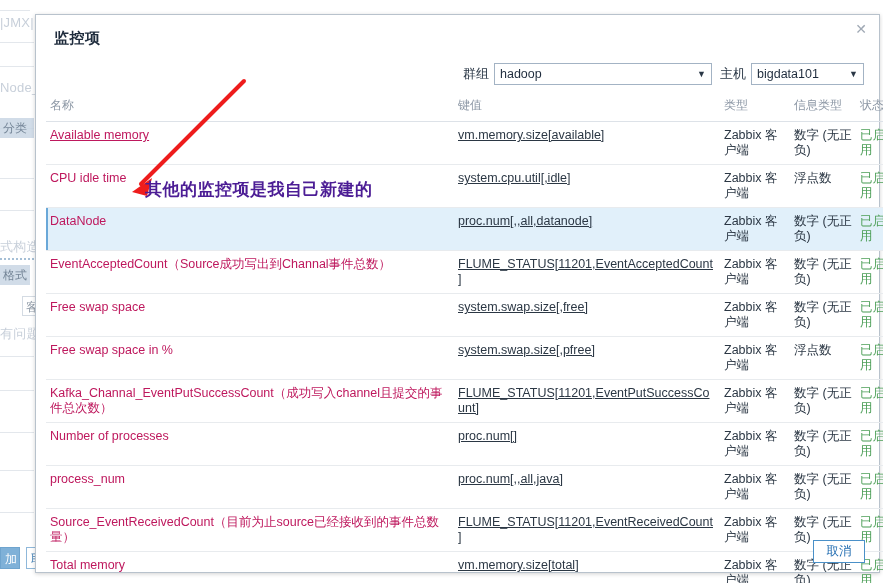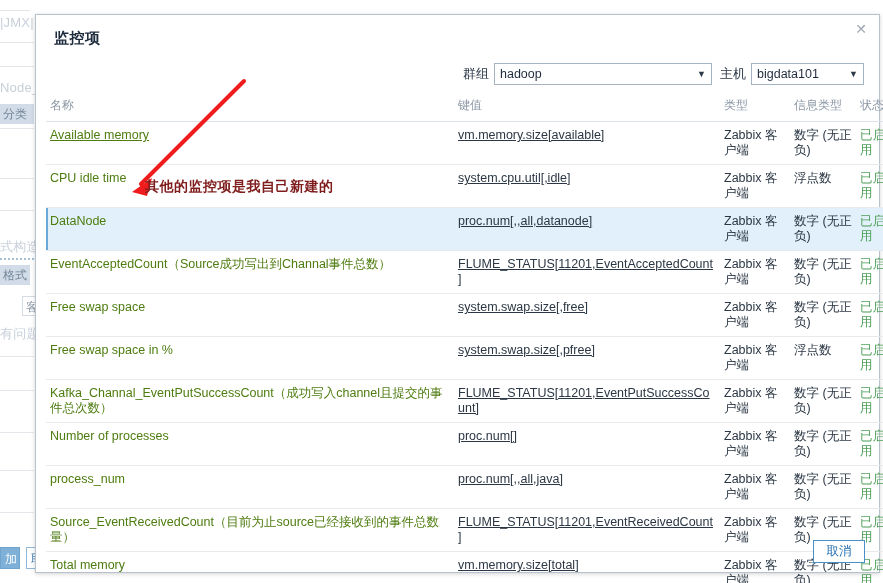--- a/index.html
+++ b/index.html
@@ -190,21 +190,21 @@
   td.c-info  { width: 58px; }
   td.c-state { width: 34px; }
 
   th.c-name  { width: 400px; }
   th.c-key   { width: 258px; }
   th.c-type  { width: 62px; }
   th.c-info  { width: 58px; }
   th.c-state { width: 34px; }
 
   .item-link {
-    color: #4d7c0f;
+    color: #be185d;
     text-decoration: none;
     cursor: pointer;
   }
   .item-link.hovered { text-decoration: underline; }
   .key-text { color: #2b3744; text-decoration: underline; }
   .type-text { color: #2b3744; }
   .info-text { color: #2b3744; }
   .state-text { color: #4d9f58; }
 
   
@@ -213,23 +213,23 @@
     left: 0;
     top: 0;
     width: 883px;
     height: 583px;
     pointer-events: none;
   }
   .annot-text {
     position: absolute;
     left: 145px;
     top: 178px;
-    font-size: 14px;
+    font-size: 17px;
     font-weight: bold;
-    color: #7f1d1d;
+    color: #4c1d95;
     white-space: nowrap;
     letter-spacing: .5px;
   }
 
   
   .footer-btn {
     position: absolute;
     right: 14px;
     bottom: 9px;
     box-sizing: border-box;
@@ -274,21 +274,21 @@
     <div class="bg-rule" style="top:432px; width:34px;"></div>
     <div class="bg-rule" style="top:470px; width:34px;"></div>
     <div class="bg-rule" style="top:512px; width:34px;"></div>
     <div class="bg-dots" style="top:258px; width:34px;"></div>
 
     <div class="bg-strip" style="top:15px;">|JMX|</div>
     <div class="bg-strip" style="top:80px;">Node_</div>
     <div class="bg-strip" style="top:238px;">式构造器</div>
     <div class="bg-strip" style="top:325px;">有问题</div>
 
-    <div class="bg-chip" style="top:104px; width:34px; height:20px;">分类</div>
+    <div class="bg-chip" style="top:118px; width:34px; height:20px;">分类</div>
     <div class="bg-chip" style="top:265px; width:30px; height:20px;">格式</div>
     <div class="bg-chip" style="top:296px; left:22px; width:18px; height:20px; background:#ffffff; border:1px solid #cdd5df; color:#7d8a99;">客</div>
 
     <div class="bg-btn primary" style="left:0px; top:547px; width:20px; height:22px;">加</div>
     <div class="bg-btn ghost" style="left:26px; top:547px; width:22px; height:22px;">取</div>
   </div>
 
   <div class="modal">
 
     <div class="modal-close">✕</div>

